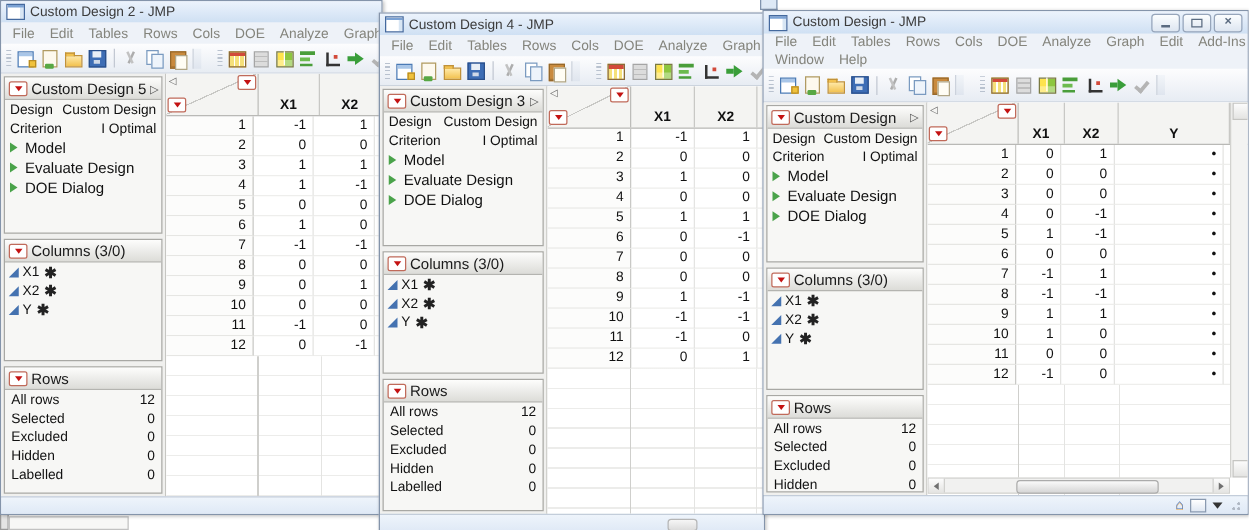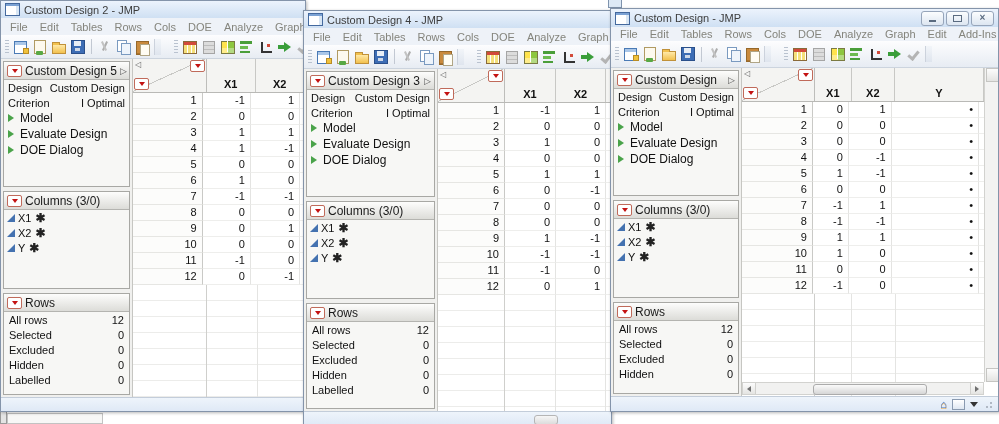--- a/index.html
+++ b/index.html
@@ -721,20 +721,25 @@
 
   <span class="mi">Analyze</span>
 
   <span class="mi">Graph</span>
 
   <span class="mi">Edit</span>
 
   <span class="mi">Add-Ins</span>
 
 </div>
+    <div class="menubar">
+  <span class="mi">Window</span>
+
+  <span class="mi">Help</span>
+</div>
     <div class="toolbar">
       <span class="grip"></span>
       <span class="i ic-new"></span>
       <span class="i ic-journal"></span>
       <span class="i ic-open"></span>
       <span class="i ic-save"></span>
       <span class="tsep"></span>
       <span class="i ic-cut"></span>
       <span class="i ic-copy"></span>
       <span class="i ic-paste"></span>

